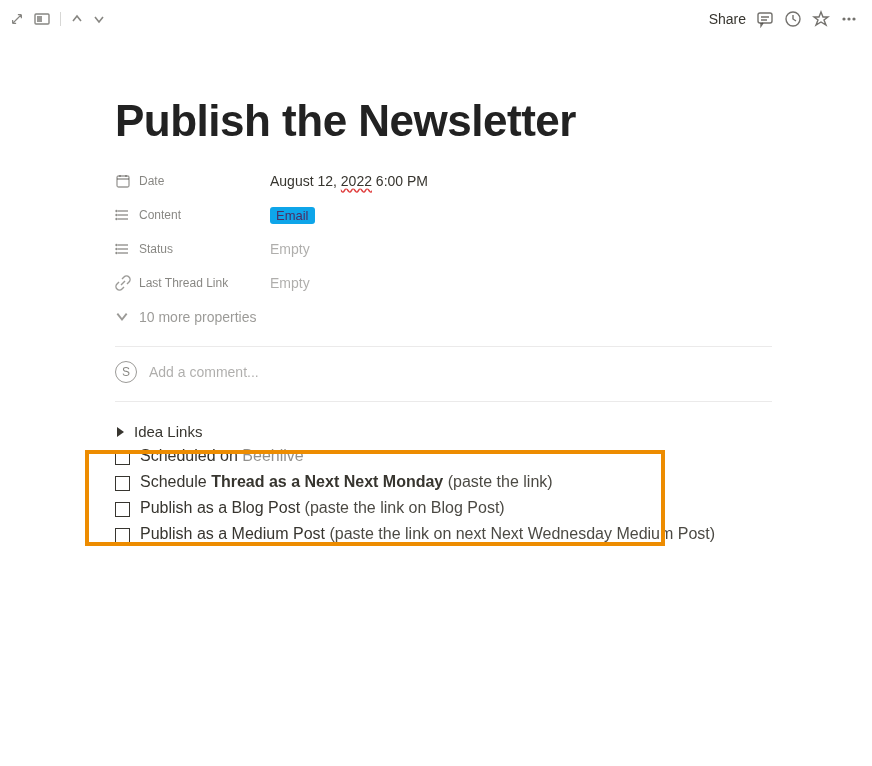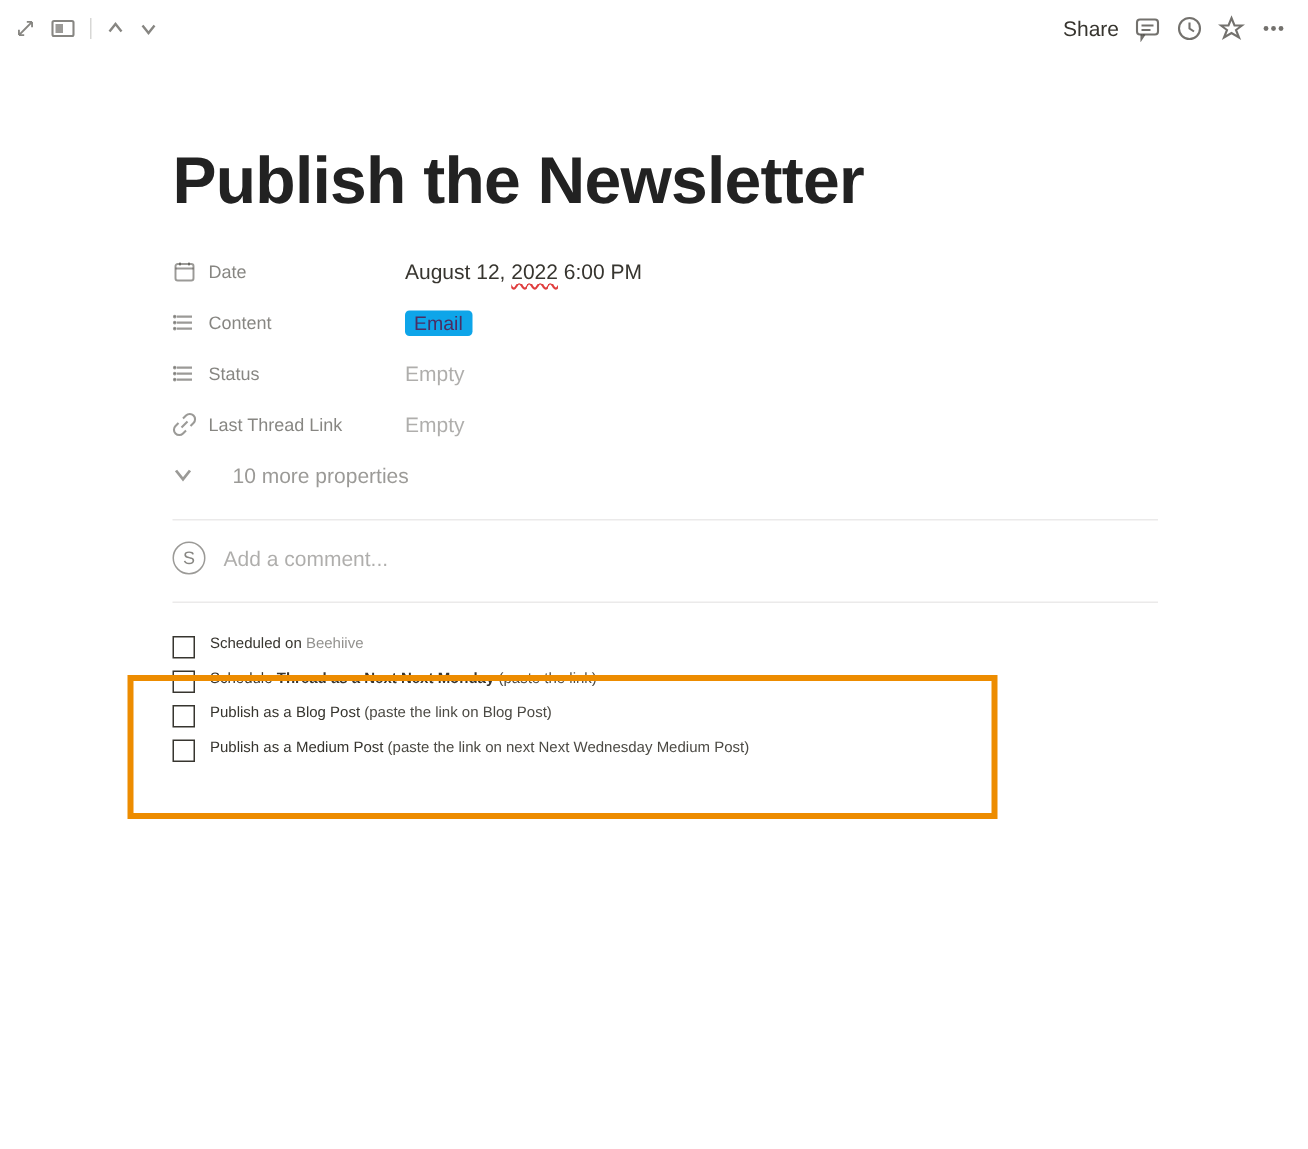--- a/index.html
+++ b/index.html
@@ -75,21 +75,21 @@
     text-decoration-color: #e03e3e;
     text-decoration-style: wavy;
     text-underline-offset: 2px;
   }
   .more-props {
     display: flex;
     align-items: center;
     height: 34px;
     color: rgba(55,53,47,0.5);
     font-size: 14px;
-    gap: 26px;
+    gap: 10px;
     cursor: pointer;
   }
   .hr {
     border: none;
     border-top: 1px solid rgba(55,53,47,0.1);
     margin: 12px 0 14px 0;
   }
   .comment-row {
     display: flex;
     align-items: center;
@@ -120,23 +120,23 @@
   }
   .toggle-arrow {
     width: 0; height: 0;
     border-top: 5px solid transparent;
     border-bottom: 5px solid transparent;
     border-left: 7px solid #37352f;
     margin: 0 4px 0 2px;
   }
   .todo-row {
     display: flex;
-    align-items: flex-start;
+    align-items: flex-end;
     gap: 10px;
-    font-size: 10px;
+    font-size: 16px;
     padding: 4px 0;
   }
   .checkbox {
     width: 15px; height: 15px;
     border: 1.5px solid #37352f;
     flex-shrink: 0;
     cursor: pointer;
   }
   .link-text { color: rgba(55,53,47,0.55); }
   .italic { color: rgba(55,53,47,0.9); }
@@ -284,20 +284,24 @@
   </div>
 
   <hr class="hr">
 
   <div class="comment-row">
     <div class="avatar">S</div>
     <span class="comment-placeholder">Add a comment...</span>
   </div>
 
   <div class="content">
+    <div class="toggle-row">
+      <span class="toggle-arrow"></span>
+      <span>Idea Links</span>
+    </div>
 
     <div class="todo-row">
       <span class="checkbox"></span>
       <span>
         <span>Scheduled on </span><span class="link-text">Beehiive</span>
       </span>
     </div>
 
     <div class="todo-row">
       <span class="checkbox"></span>

